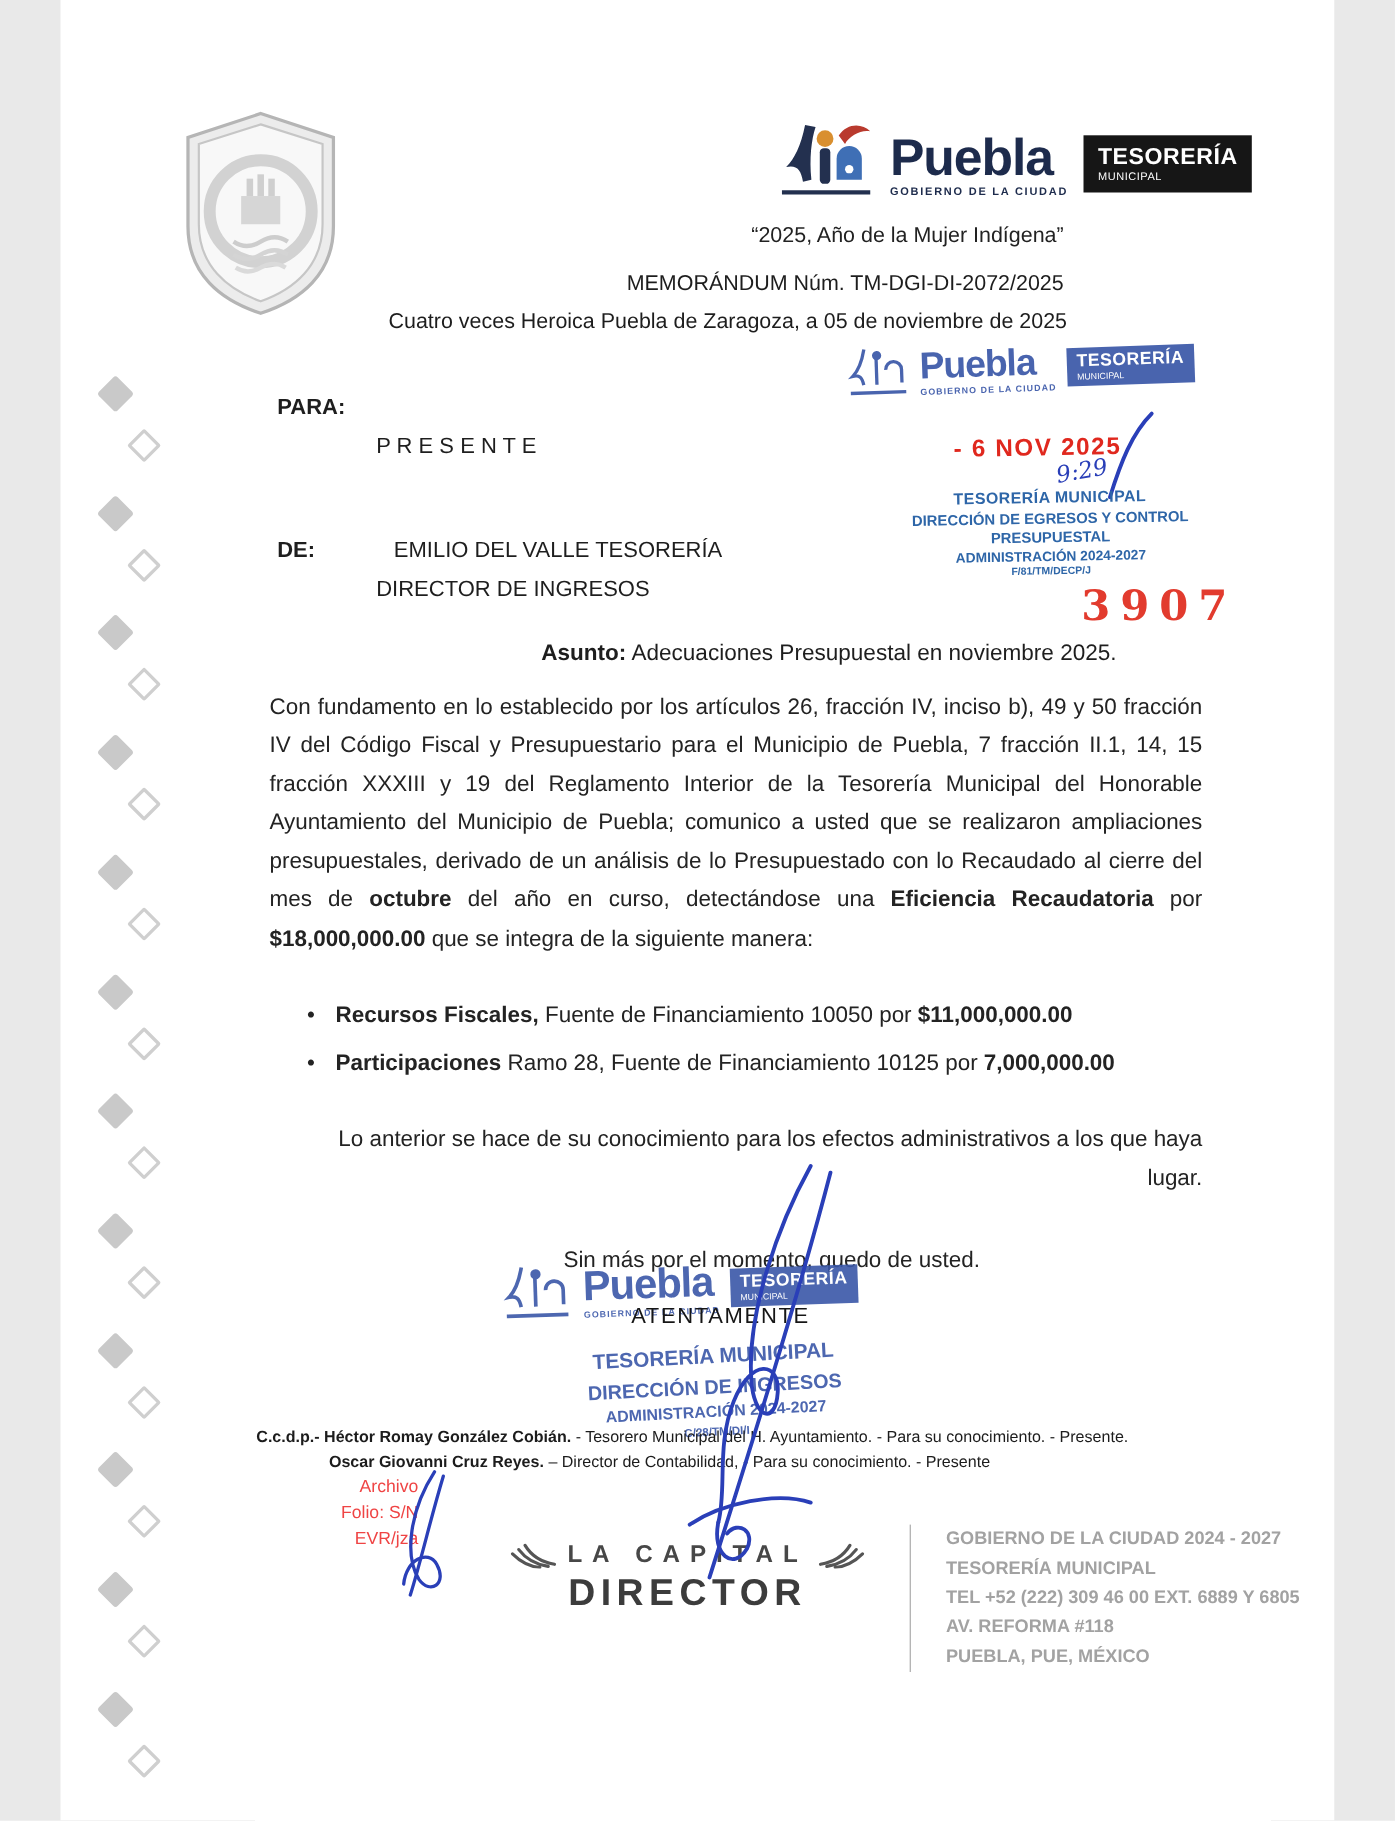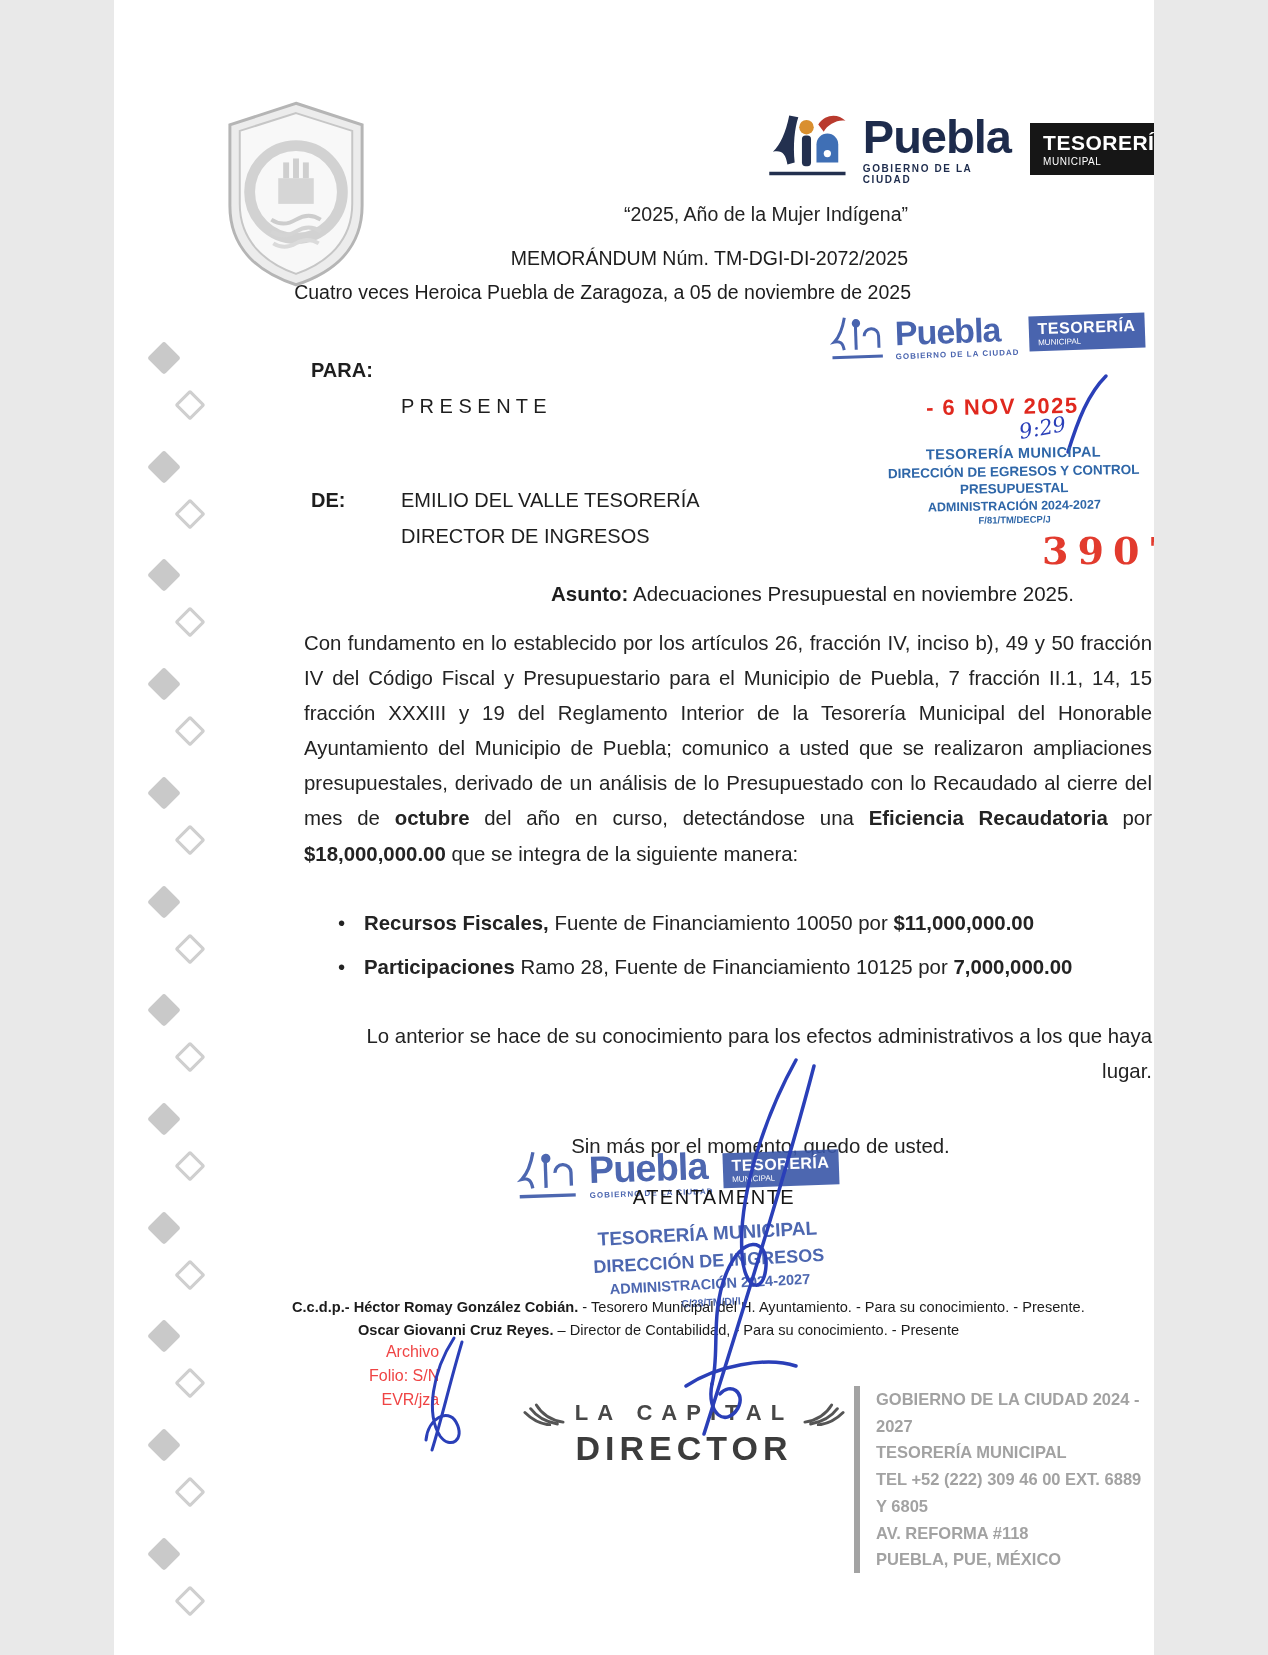--- a/index.html
+++ b/index.html
@@ -1,17 +1,17 @@
 <!DOCTYPE html>
 <html><head>
 <meta charset="utf-8">
 <style>
   html,body{margin:0;padding:0;background:#e9e9e9;}
   .page{
-    position:relative;width:1040px;height:1655px;margin:0 auto;background:#ffffff;
+    position:relative;width:1158px;height:1655px;margin:0 auto;background:#ffffff;
     font-family:"Liberation Sans",sans-serif;color:#202020;overflow:hidden;
   }
   .b{font-weight:bold;}
 
   
   .ornament{position:absolute;left:34px;top:338px;width:62px;height:1292px;
     display:flex;flex-direction:column;justify-content:space-between;}
   .orn-unit{position:relative;width:62px;height:96px;}
   .orn-unit::before{content:"";position:absolute;left:4px;top:8px;width:24px;height:24px;
     background:#c9c9c9;transform:rotate(45deg);border-radius:3px;}
@@ -31,21 +31,21 @@
   .brand-box .box-bottom{display:block;font-size:10px;letter-spacing:.5px;margin-top:1px;}
 
   .quote{position:absolute;right:246px;top:203px;font-size:19.5px;color:#222;}
   .memo-line{position:absolute;right:246px;top:247px;font-size:19.5px;color:#1d1d1d;}
   .dateline{position:absolute;right:243px;top:281px;font-size:19.5px;color:#1d1d1d;}
 
   
   .addr{position:absolute;left:197px;font-size:20px;line-height:1.8;color:#1e1e1e;}
   .addr-to{top:352px;}
   .addr-from{top:482px;}
-  .addr .row{display:flex;}
+  .addr .row{display:flex;gap:16px;}
   .addr .lbl{width:90px;font-weight:bold;flex:none;}
   .addr .ind{margin-left:90px;}
 
   
   .stamp{display:flex;align-items:center;gap:7px;opacity:.92;}
   .stamp1{position:absolute;left:712px;top:308px;transform:rotate(-2deg);}
   .stamp-icons{width:62px;height:54px;}
   .stamp-wordmark{display:block;font-size:34px;font-weight:bold;color:#3a57a8;line-height:1;letter-spacing:-1px;}
   .stamp-tagline{display:block;font-size:8px;font-weight:bold;color:#3a57a8;letter-spacing:1px;margin-top:2px;}
   .stamp-box{background:#3a57a8;color:#fff;padding:4px 9px;margin-left:3px;}
@@ -101,21 +101,21 @@
   .cc-indent{margin-left:66px;}
   .arch{position:absolute;left:255px;top:1340px;font-size:16px;line-height:1.5;color:#ef4444;text-align:right;}
 
   .slogan{position:absolute;left:400px;top:1400px;width:340px;text-align:center;color:#474747;}
   .slogan-top{display:flex;align-items:center;justify-content:center;gap:10px;
     font-size:22px;font-weight:bold;letter-spacing:9px;}
   .wing{width:42px;height:25px;flex:none;}
   .wing-left{transform:scaleX(-1);}
   .slogan-bottom{font-size:34px;font-weight:bold;letter-spacing:5px;color:#3c3c3c;margin-top:3px;}
 
-  .contact{position:absolute;left:740px;top:1386px;border-left:6px solid #a3a3a3;padding-left:16px;
+  .contact{position:absolute;left:772px;top:1386px;border-left:1px solid #a3a3a3;padding-left:32px;
     color:#a2a2a2;font-weight:bold;font-size:16.5px;line-height:1.62;}
 </style>
 </head>
 <body>
 
 <div class="page">
 
   <div class="ornament" id="ornament">
       <div class="orn-unit"></div>
       <div class="orn-unit"></div>

